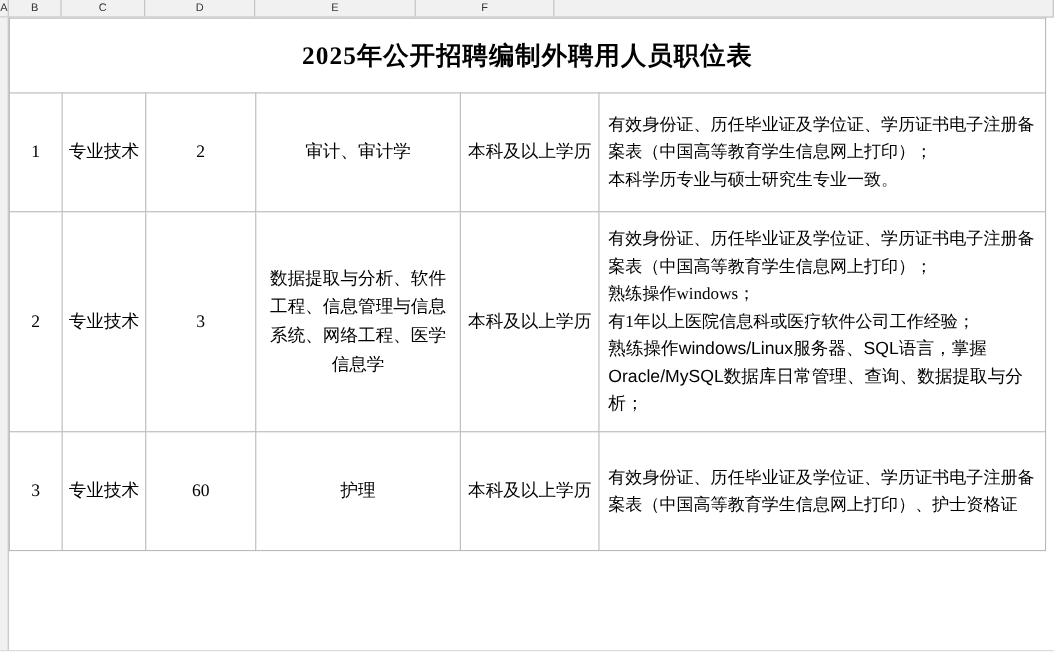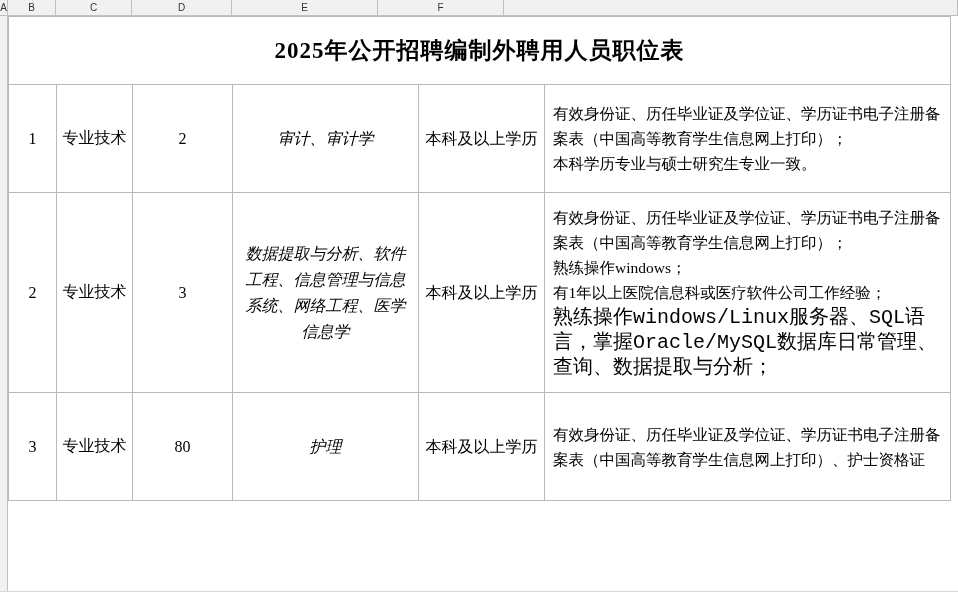--- a/index.html
+++ b/index.html
@@ -89,38 +89,37 @@
   }
   td.c-num {
     text-align: center;
     font-size: 16px;
   }
   td.c-major {
     text-align: center;
     font-size: 16px;
     line-height: 26px;
     padding: 4px 8px;
-    font-style: italic;
   }
   td.c-edu {
     text-align: center;
     font-size: 16px;
     line-height: 26px;
     padding: 20px 6px;
     margin-top: 36px;
   }
   td.c-other {
     text-align: left;
     font-size: 15.5px;
     line-height: 25px;
     padding: 6px 8px;
   }
   .mono {
-    font-family: Liberation Mono, monospace;
-    font-size: 20px;
+    font-family: Liberation Sans, sans-serif;
+    font-size: 16px;
   }
   .row1 td { height: 108px; }
   .row2 td { height: 200px; }
   .row3 td { height: 108px; }
   .bottom-strip {
     position: absolute;
     left: 0;
     bottom: 0;
     width: 958px;
     height: 18px;
@@ -191,21 +190,21 @@
           <div>有效身份证、历任毕业证及学位证、学历证书电子注册备案表（中国高等教育学生信息网上打印）；</div>
           <div>熟练操作windows；</div>
           <div>有1年以上医院信息科或医疗软件公司工作经验；</div>
           <div class="mono">熟练操作windows/Linux服务器、SQL语言，掌握Oracle/MySQL数据库日常管理、查询、数据提取与分析；</div>
         </td>
       </tr>
 
       <tr class="row3">
         <td class="c-seq">3</td>
         <td class="c-type">专业技术</td>
-        <td class="c-num">80</td>
+        <td class="c-num">60</td>
         <td class="c-major">护理</td>
         <td class="c-edu">本科及以上学历</td>
         <td class="c-other">
           <div>有效身份证、历任毕业证及学位证、学历证书电子注册备案表（中国高等教育学生信息网上打印）、护士资格证</div>
         </td>
       </tr>
     </tbody>
   </table>
 
   <div class="bottom-strip"></div>

